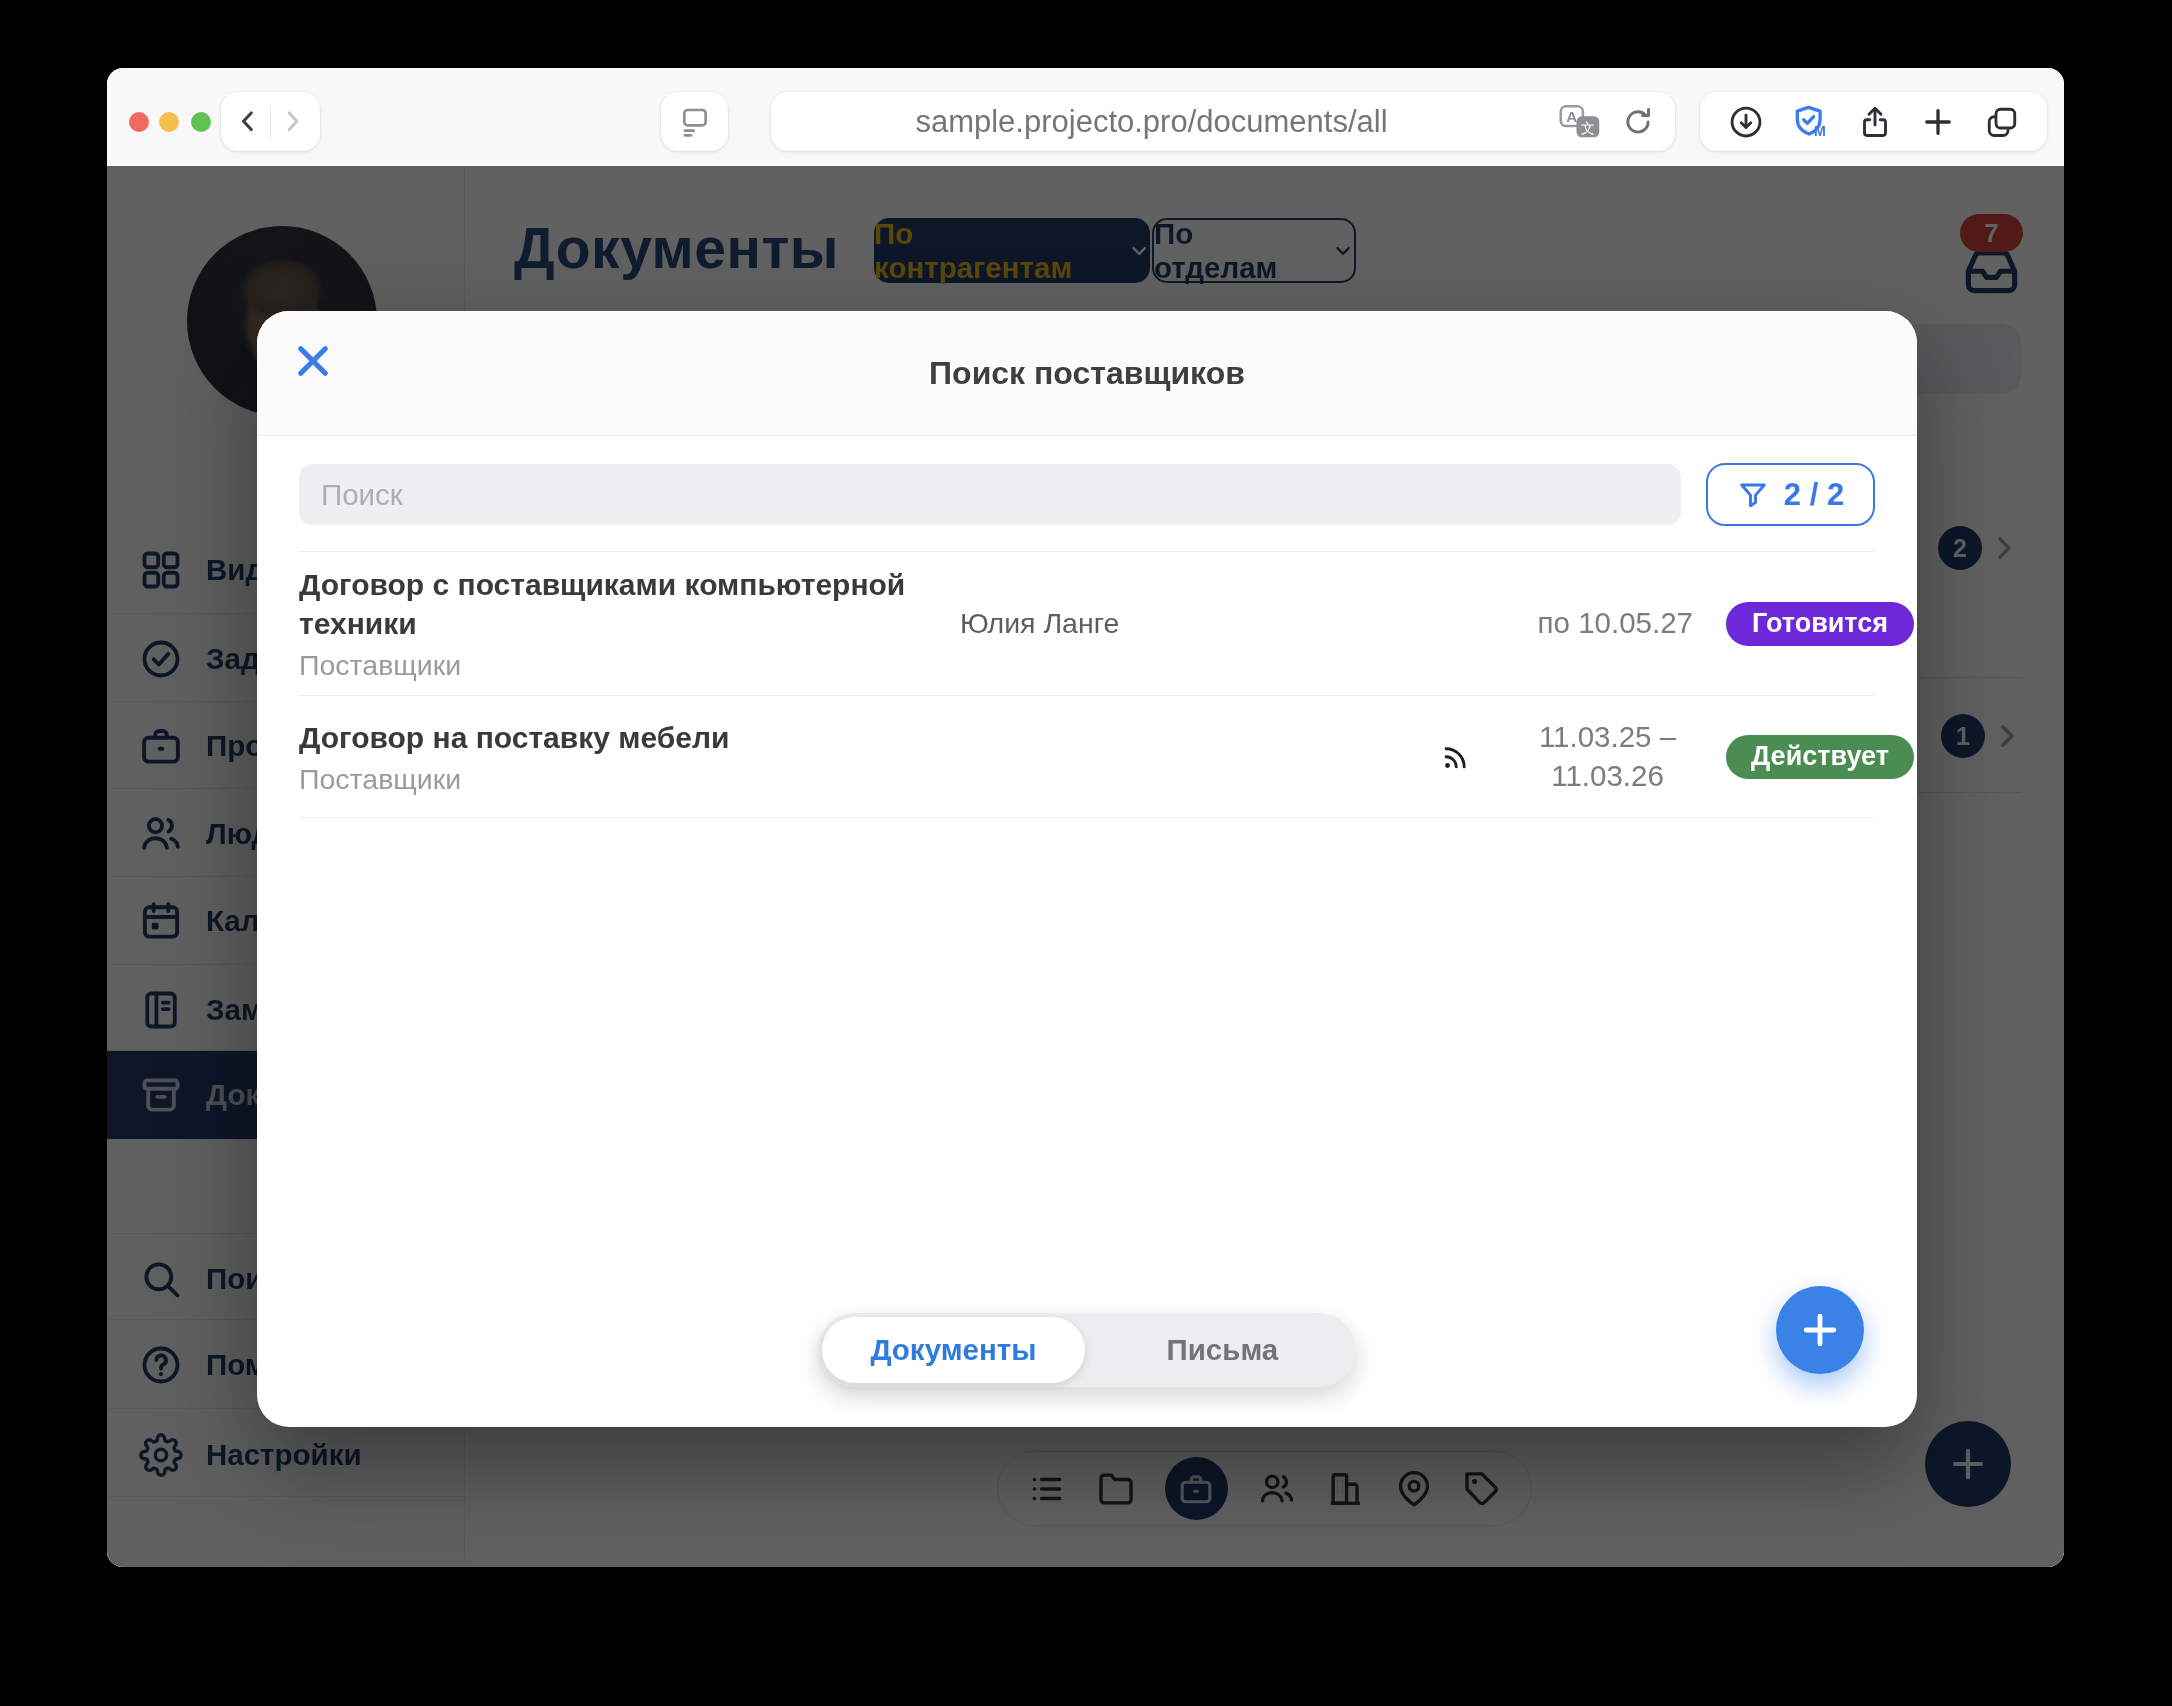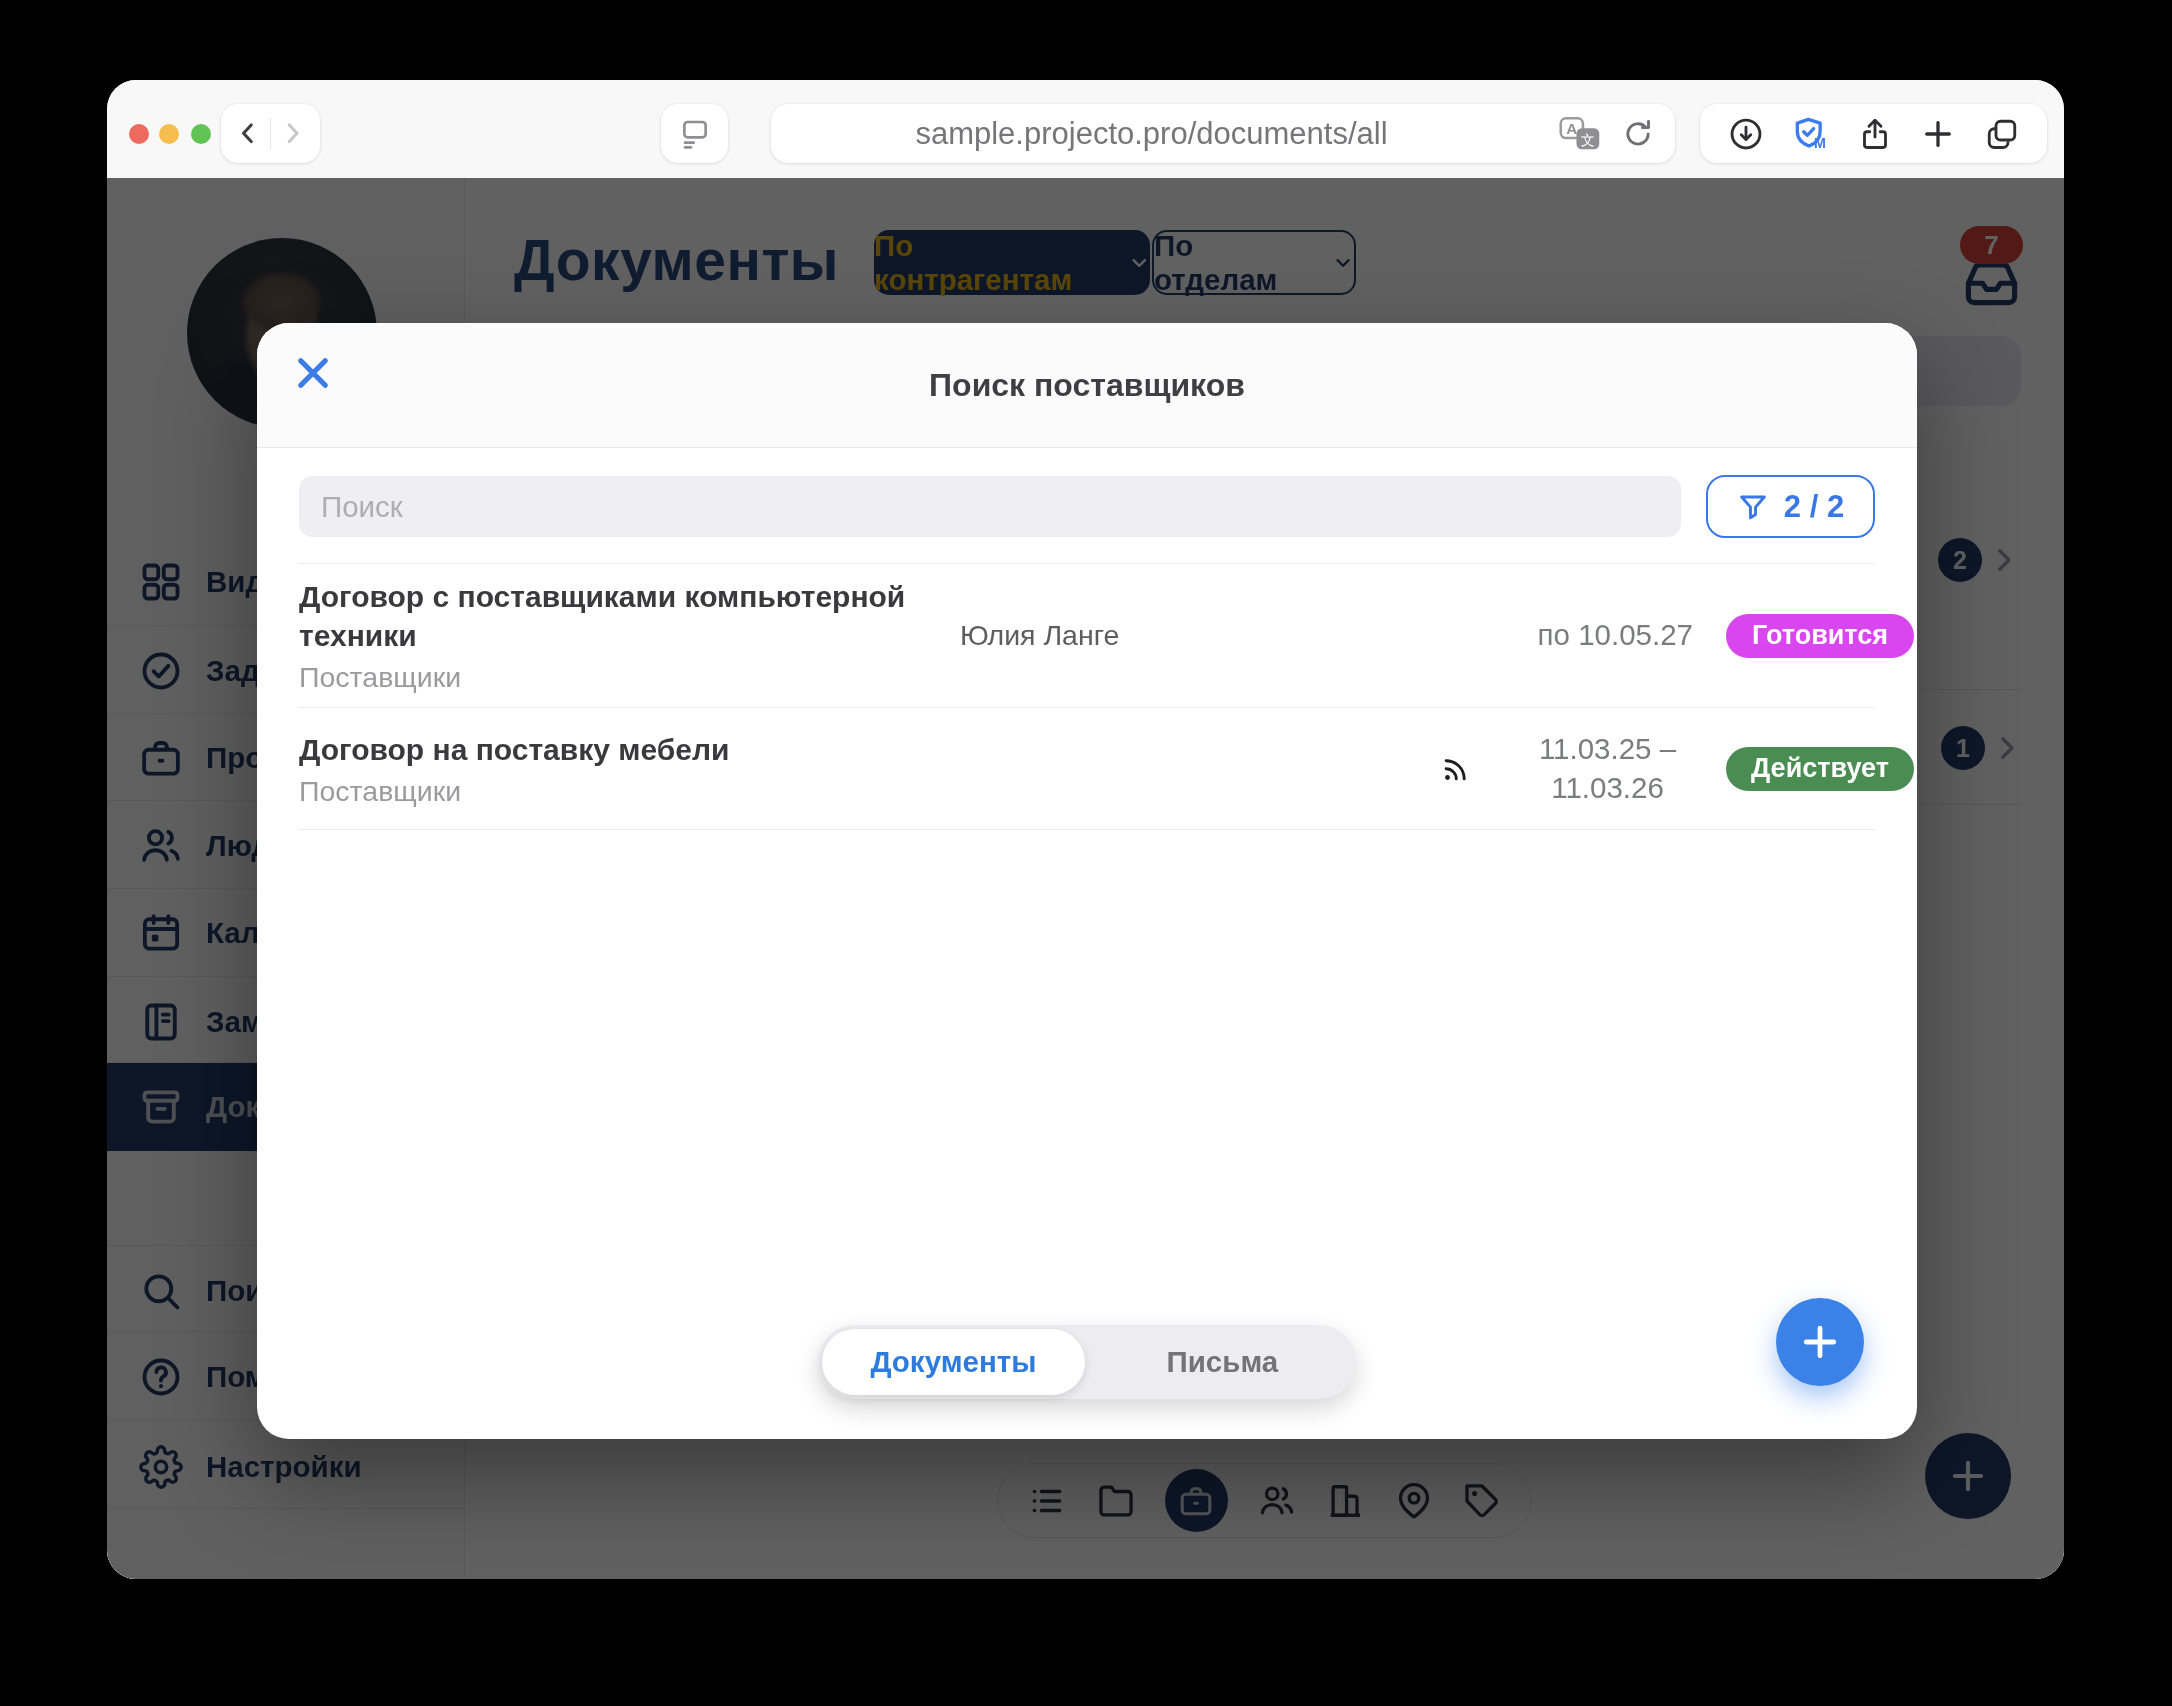--- a/index.html
+++ b/index.html
@@ -1,21 +1,21 @@
 <!DOCTYPE html>
 <html style="font-size:15px"><head>
 <meta charset="utf-8">
 <style>
   * { margin:0; padding:0; box-sizing:border-box; }
   html,body { background:#000; }
   body { width:2172px; height:1706px; position:relative; overflow:hidden;
          font-family:"Liberation Sans","DejaVu Sans",sans-serif; }
 
-  .window { position:absolute; left:107px; top:80px; width:1957px; height:1499px;
-            border-radius:29px; overflow:hidden; background:#fff; }
+  .window { position:absolute; left:107px; top:68px; width:1957px; height:1499px;
+            border-radius:16px; overflow:hidden; background:#fff; }
 
   
   .toolbar { position:relative; height:98px; background:#F8F8F9; }
   .tl { position:absolute; width:20px; height:20px; border-radius:50%; top:44px; }
   .tl.red { left:22px; background:#EE6A5F; }
   .tl.yellow { left:52px; background:#F5BE4F; }
   .tl.green { left:84px; background:#61C354; }
   .pill { position:absolute; top:24px; height:59px; background:#fff; border-radius:17px;
           box-shadow:0 1px 3.8px rgba(0,0,0,.10), 0 0 0 1px rgba(0,0,0,.02);
           display:flex; align-items:center; }
@@ -93,21 +93,21 @@
           align-items:center; min-height:122px; padding:13.3px 0; border-bottom:1.9px solid #ECECEE; }
   .rtitle { font-size:30px; font-weight:700; color:#3A3A3C; line-height:1.3; }
   .rcat { font-size:28.5px; color:#9B9B9F; margin-top:5.7px; }
   .rowner { font-size:28.5px; color:#5D5D61; }
   .rdate { font-size:29.5px; color:#7B7C80; line-height:1.3; }
   .rdate.right { text-align:right; }
   .rdate.center { text-align:center; }
   .rsignal { color:#1E1E1E; display:flex; justify-content:center; }
   .badge { width:188px; height:44px; border-radius:23px; color:#fff; font-size:27px; font-weight:600;
            display:flex; align-items:center; justify-content:center; justify-self:end; }
-  .badge.orange { background:#d946ef; }
+  .badge.orange { background:#6d28d9; }
   .badge.green { background:#4A8C52; }
 
   .segment { position:absolute; left:50%; transform:translateX(-50%); bottom:40px; width:538px; height:74px;
              border-radius:42px; background:#EDEDEF; box-shadow:0 9.5px 25px rgba(0,0,0,.16); display:flex; }
   .seg { width:269px; display:flex; align-items:center; justify-content:center; font-size:29.5px; font-weight:600; }
   .seg.on { background:#fff; border-radius:38px; margin:3.8px; width:265px; color:#2E7BE0;
             box-shadow:0 2.9px 9.5px rgba(0,0,0,.12); }
   .seg.off { color:#737378; }
   .mfab { position:absolute; right:53px; bottom:53px; width:88px; height:88px; border-radius:50%;
           background:#3A82E8; color:#fff; display:flex; align-items:center; justify-content:center;

